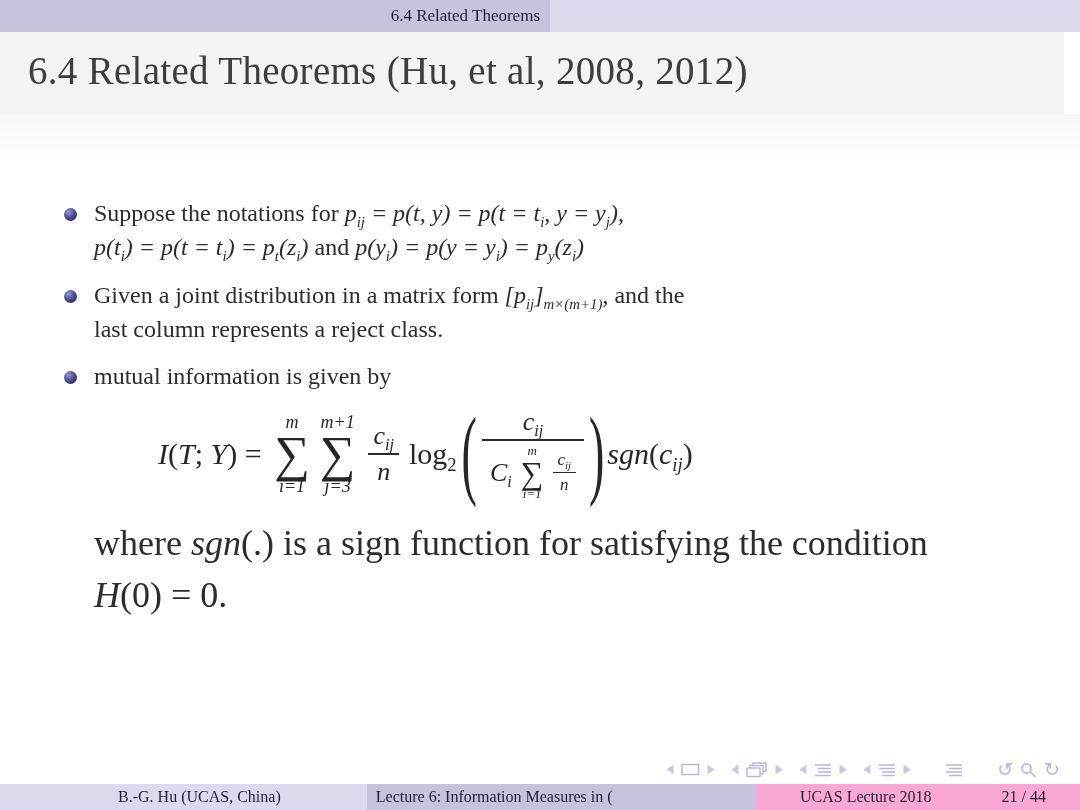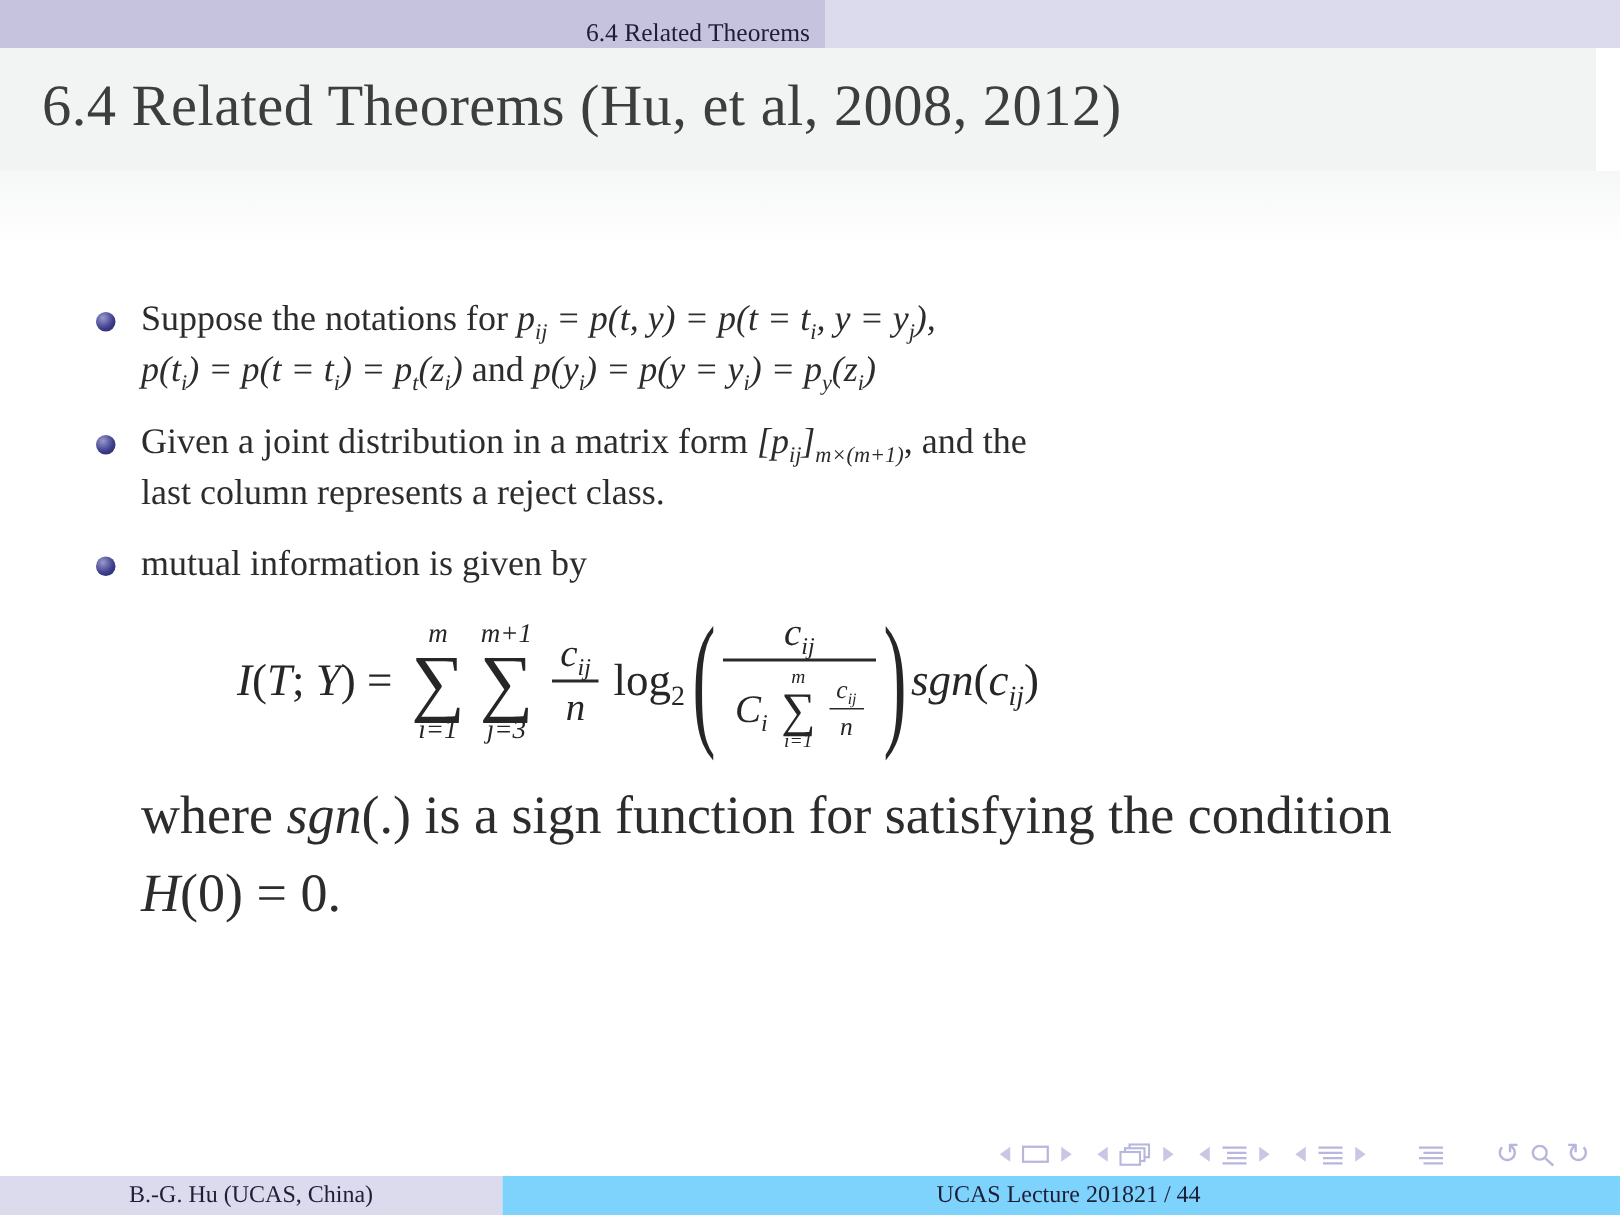--- a/index.html
+++ b/index.html
@@ -1,21 +1,21 @@
 <!DOCTYPE html>
 <html><head>
 <meta charset="utf-8">
 <style>
   html,body{margin:0;padding:0;}
   body{width:1080px;height:810px;font-family:"Liberation Serif","DejaVu Serif",serif;}
   .slide{position:relative;width:1080px;height:810px;overflow:hidden;background:#ffffff;}
 
   
   .headline{position:absolute;top:0;left:0;right:0;height:32px;display:flex;}
-  .headcell{display:flex;align-items:flex-end;overflow:hidden;}
+  .headcell{display:flex;align-items:center;overflow:hidden;}
   .headcell.left{width:50%;background:#c6c3df;justify-content:flex-end;padding-right:10px;
                  font-size:17px;color:#1e1e38;}
   .headcell.right{flex:1;background:#dcdaed;}
 
   
   .titlebar{position:absolute;top:32px;left:0;right:16px;height:82px;background:#f2f3f3;}
   .titlebar h1{margin:0;padding:16px 0 0 28px;font-size:39px;font-weight:normal;
                color:#3d3d3d;letter-spacing:.3px;}
 
   
@@ -59,24 +59,24 @@
   .navbar{position:absolute;right:20px;bottom:5px;display:flex;align-items:center;color:#b7b6db;}
   .navgroup{display:flex;align-items:center;gap:7px;margin-left:16px;}
   .navgroup.wide{margin-left:34px;}
   .nav-ico{display:inline-flex;align-items:center;cursor:pointer;}
   .nav-ico svg{display:block;}
   .navglyph{font-family:"DejaVu Sans",sans-serif;font-size:19px;line-height:1;color:#b7b6db;cursor:pointer;}
 
   
   .footline{position:absolute;bottom:0;left:0;right:0;height:26px;display:flex;
             font-size:16px;color:#1e1e38;}
-  .footcell{display:flex;align-items:center;overflow:hidden;white-space:nowrap;}
+  .footcell{display:flex;align-items:center;overflow:hidden;white-space:nowrap;padding-left:32px;}
   .footcell.author{width:31%;background:#dcdaed;justify-content:center;}
   .footcell.lecture{width:35.2%;background:#c6c3df;padding-left:9px;}
-  .footcell.meta{flex:1;background:#7dd3fc;justify-content:center;padding:0 34px 0 44px;}
+  .footcell.meta{flex:1;background:#f9a8d4;justify-content:space-between;padding:0 34px 0 44px;}
 </style>
 </head>
 <body>
 
 <div class="slide">
 
   <div class="headline">
     <div class="headcell left">
       <span>6.4 Related Theorems</span>
     </div>
@@ -254,19 +254,22 @@
           </span>
         <span class="navglyph">↻</span>
       </div>
     </div>
   </div>
 
   <div class="footline">
     <div class="footcell author">
       <span>B.-G. Hu  (UCAS, China)</span>
     </div>
+    <div class="footcell lecture">
+      <span>Lecture 6: Information Measures  in (</span>
+    </div>
     <div class="footcell meta">
       <span>UCAS Lecture 2018</span>
       <span>21 / 44</span>
     </div>
   </div>
 
 </div>
 
 </body></html>

